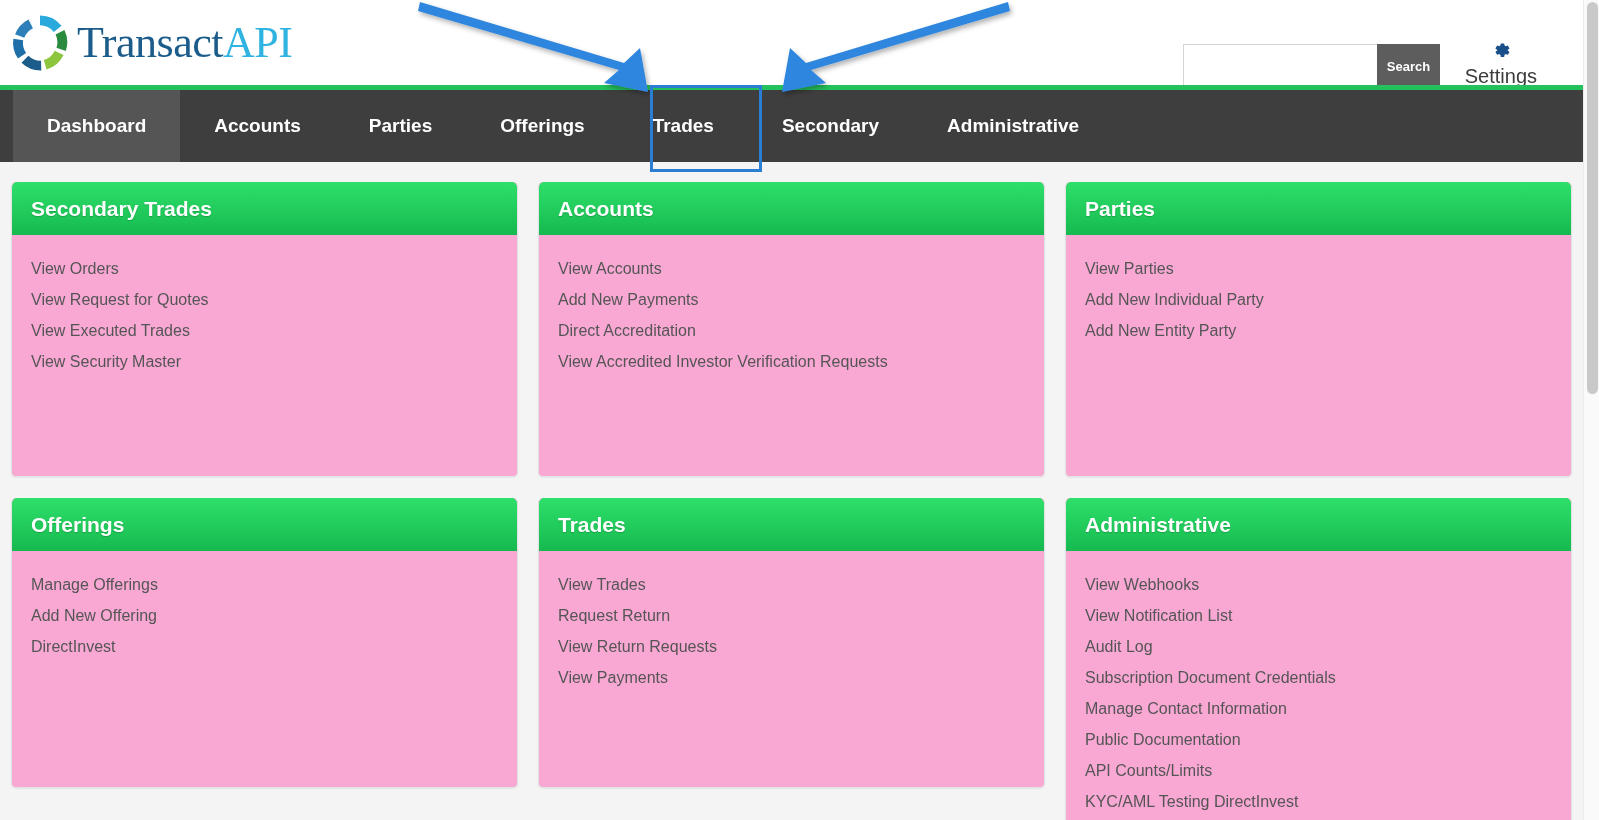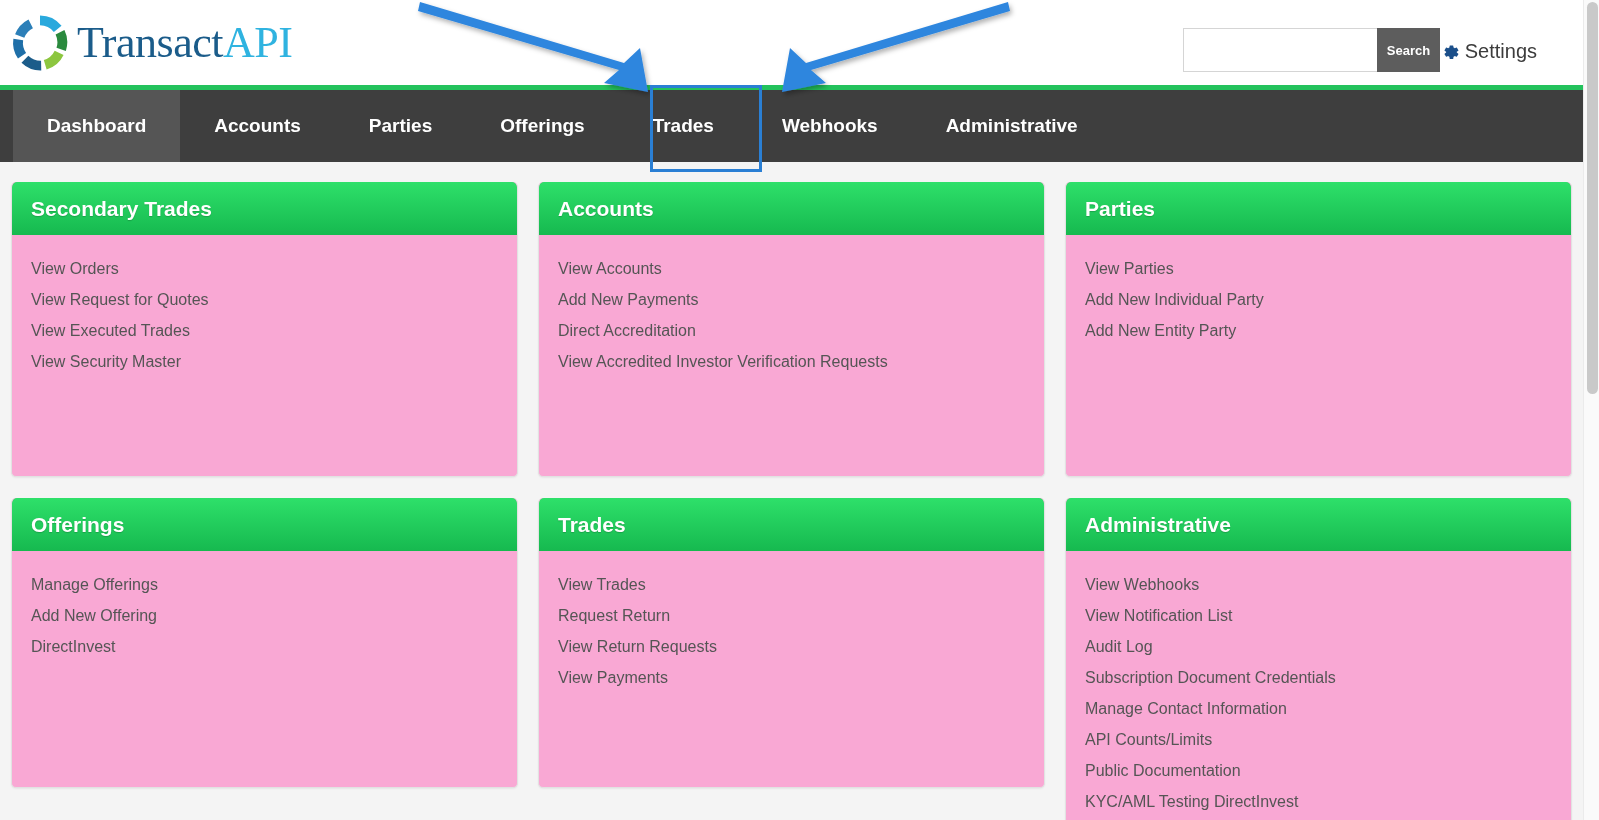--- a/index.html
+++ b/index.html
@@ -50,21 +50,21 @@
     margin-left: 8px;
     line-height: 1;
     white-space: nowrap;
     font-family: Liberation Serif, serif;
   }
   .logo-text .t1 { color: #1b5c8a; }
   .logo-text .t2 { color: #2fb3e0; }
 
   .search-area {
     position: absolute;
-    right: 143px; top: 28px;
+    right: 143px; top: 44px;
     display: flex;
     height: 44px;
   }
   .search-input {
     width: 194px;
     height: 44px;
     border: 1px solid #d5d5d5;
     border-right: none;
     outline: none;
     background: #fff;
@@ -86,20 +86,21 @@
   }
 
   .settings-link {
     position: absolute;
     right: 46px; top: 40px;
     display: flex;
     align-items: center;
     gap: 6px;
     text-decoration: none;
     cursor: pointer;
+    flex-direction: column;
   }
   .gear-icon { width: 19px; height: 19px; display: block; }
   .settings-label {
     font-size: 20px;
     color: #3c3c3c;
   }
 
   
   .green-bar {
     position: absolute;
@@ -260,21 +261,21 @@
   </div>
 
   <div class="green-bar"></div>
 
   <nav class="navbar">
     <a class="nav-item active">Dashboard</a>
     <a class="nav-item">Accounts</a>
     <a class="nav-item">Parties</a>
     <a class="nav-item">Offerings</a>
     <a class="nav-item">Trades</a>
-    <a class="nav-item">Webhooks</a>
+    <a class="nav-item">Secondary</a>
     <a class="nav-item">Administrative</a>
   </nav>
 
   <div class="content">
 
     <div class="row row1">
 
       <div class="card card-row1">
         <div class="card-header">
           <span class="card-title">Secondary Trades</span>
@@ -340,22 +341,22 @@
       <div class="card card-tall">
         <div class="card-header">
           <span class="card-title">Administrative</span>
         </div>
         <div class="card-body">
           <a class="card-link">View Webhooks</a>
           <a class="card-link">View Notification List</a>
           <a class="card-link">Audit Log</a>
           <a class="card-link">Subscription Document Credentials</a>
           <a class="card-link">Manage Contact Information</a>
+          <a class="card-link">Public Documentation</a>
           <a class="card-link">API Counts/Limits</a>
-          <a class="card-link">Public Documentation</a>
           <a class="card-link">KYC/AML Testing DirectInvest</a>
         </div>
       </div>
 
     </div>
   </div>
 </div>
 
 <div class="scrollbar-track">
   <div class="scrollbar-thumb"></div>

